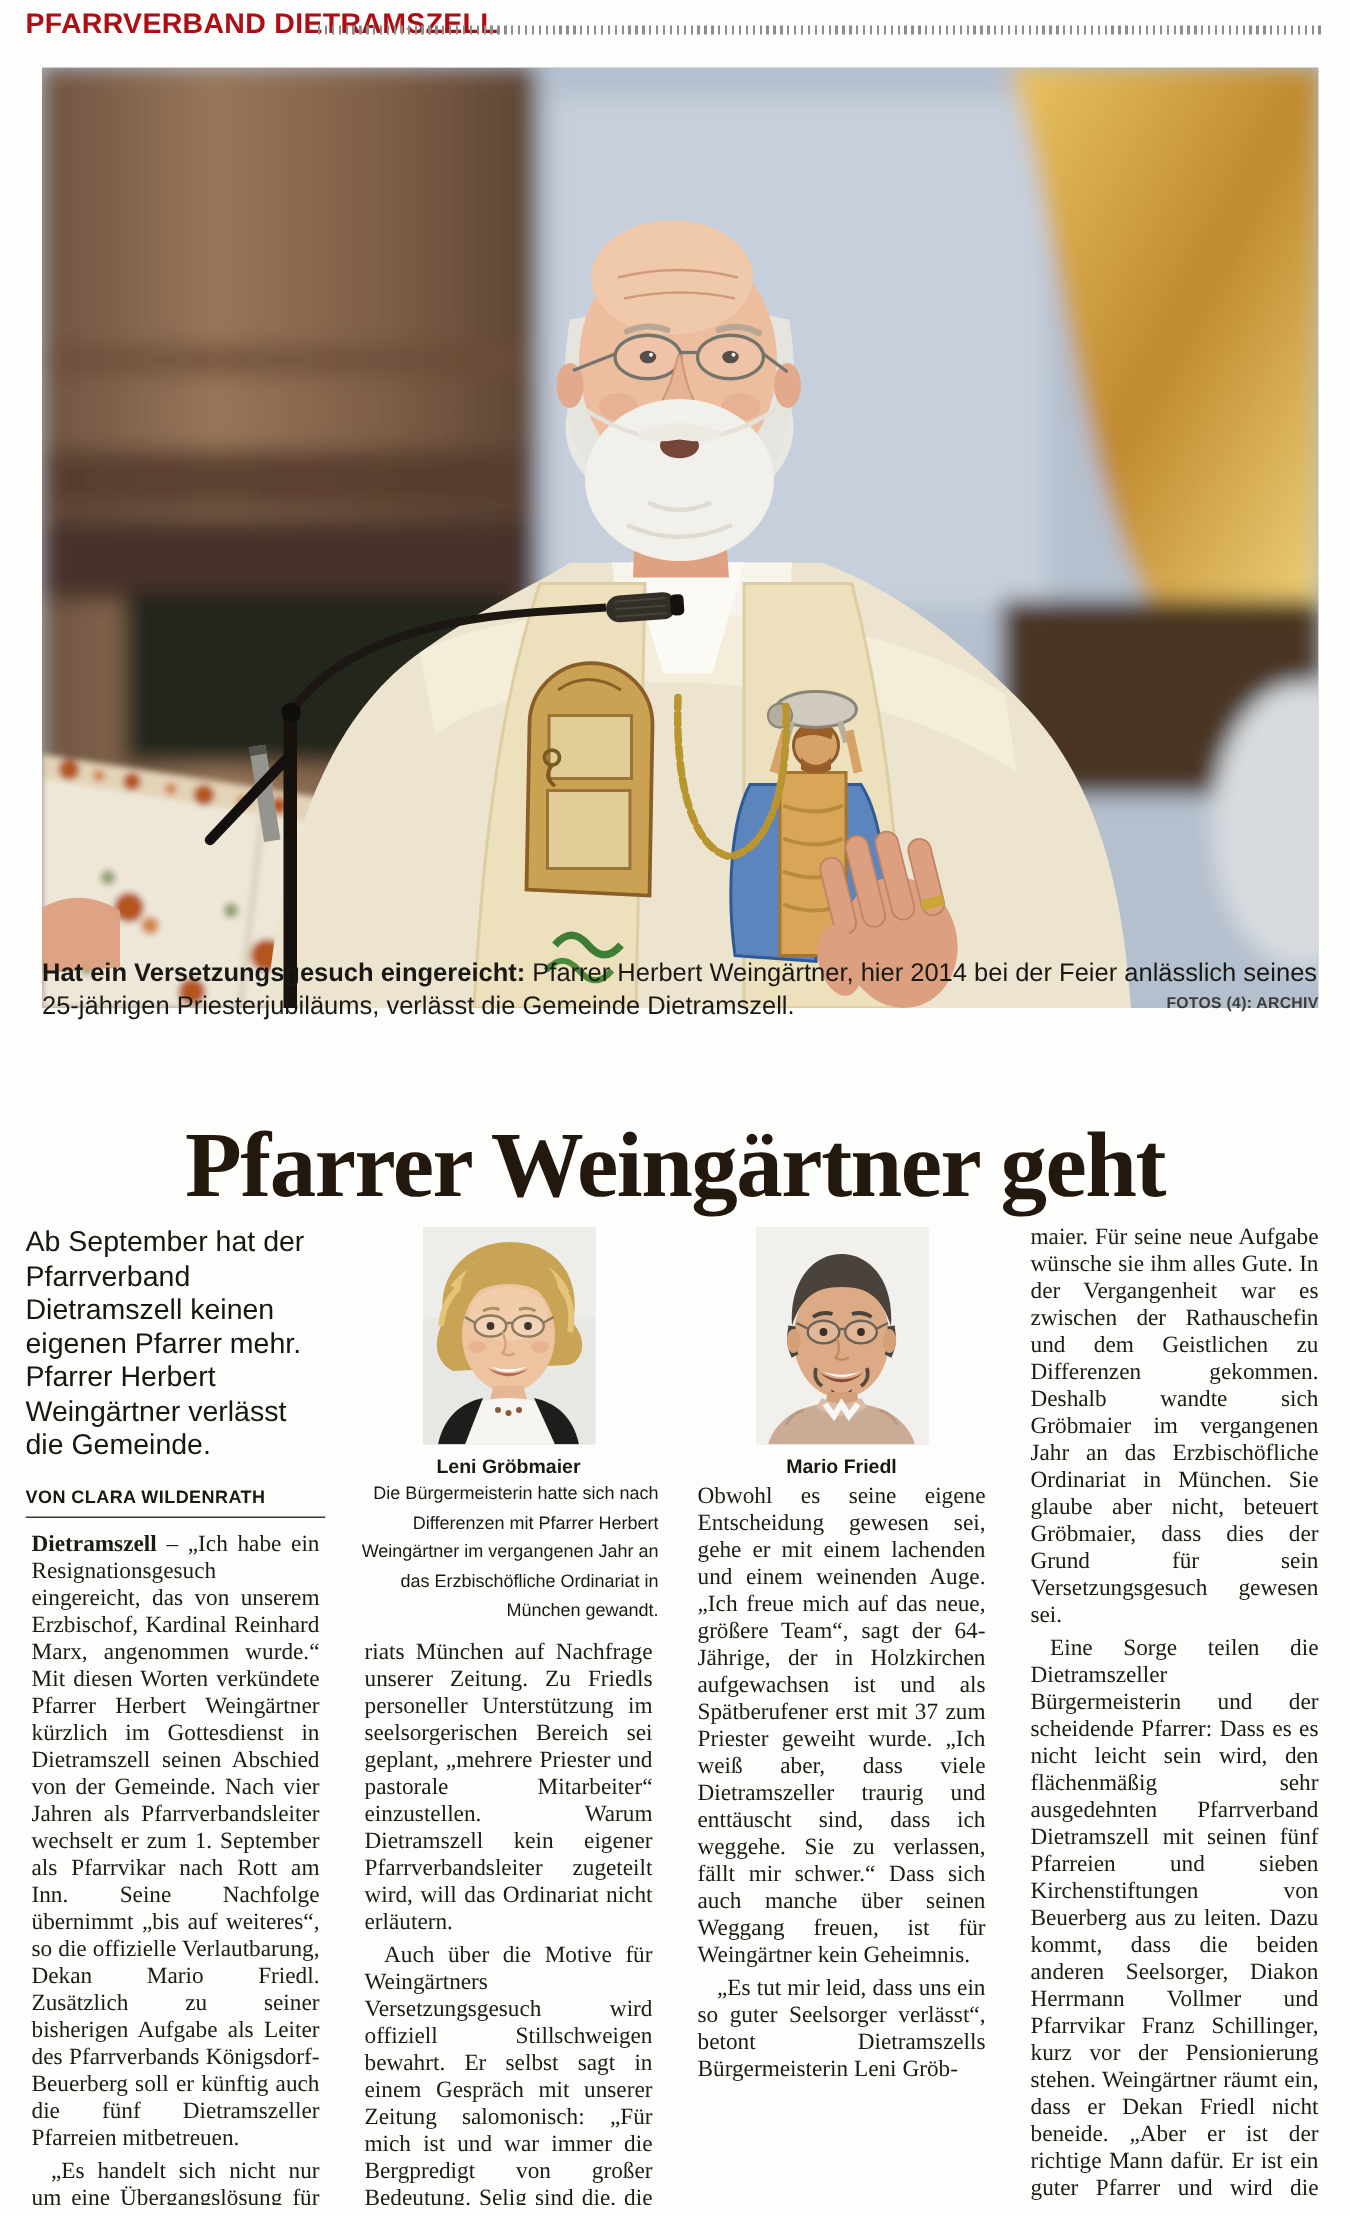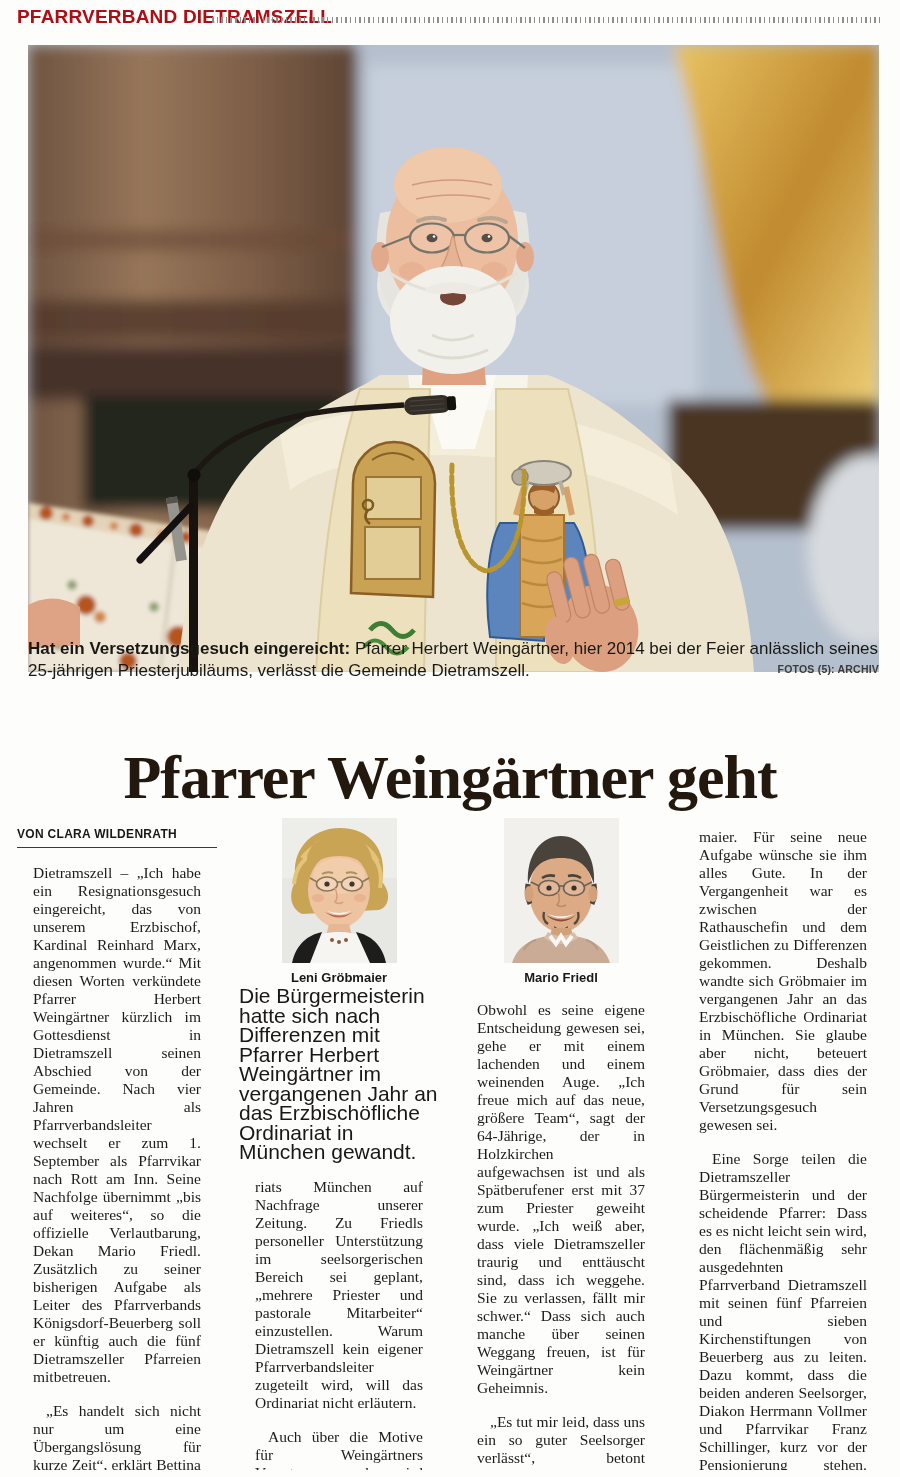--- a/index.html
+++ b/index.html
@@ -24,29 +24,29 @@
   .headline{position:absolute;left:0;top:716px;width:900px;text-align:center;
     font-family:"Liberation Serif",serif;font-weight:bold;font-size:62px;line-height:1.2;
     color:#23180e;letter-spacing:-1px;margin-top:24px;}
   
   .cols{position:absolute;left:17px;top:812px;width:866px;height:658px;display:flex;gap:22px;}
   .col{width:200px;overflow:hidden;}
   .lead{font-size:19px;line-height:22.5px;color:#161613;margin:6px 0 0 0;}
   .byline{font-size:12px;font-weight:bold;letter-spacing:.3px;margin-top:15px;color:#191814;}
   .bylinerule{border:none;border-top:1.5px solid #3b3a37;margin:6px 0 9px 0;}
   .body p{font-family:"Liberation Serif",serif;font-size:15.5px;line-height:18px;
-    text-align:justify;margin:16px;color:#1c1b17;}
+    text-align:justify;margin:4px;color:#1c1b17;}
   .body p.ind{text-indent:13px;}
   .body p+p{margin-top:0;}
-  .dateline{font-weight:normal;}
+  .dateline{font-weight:bold;}
   
   .portrait{width:115px;height:145px;margin:6px auto 7px auto;overflow:hidden;background:#e9e8e5;}
   .portrait svg{display:block;width:100%;height:100%;}
   .pname{text-align:center;font-size:13px;font-weight:bold;margin:0 0 1px 0;color:#191814;}
-  .pcap{text-align:left;font-size:21px;line-height:19.5px;margin:0 0 9px 0;color:#191814;}
+  .pcap{text-align:right;font-size:12px;line-height:19.5px;margin:0 0 9px 0;color:#191814;}
 </style>
 </head>
 <body>
 
 <div class="kicker">PFARRVERBAND DIETRAMSZELL</div>
 <div class="dotline"></div>
 
 <div class="mainphoto">
   <svg viewBox="0 0 851 627" preserveAspectRatio="none">
     <defs>
@@ -205,28 +205,29 @@
         <rect x="376" y="351" width="47" height="18" rx="9" fill="#332e28"></rect>
         <rect x="419" y="353" width="9" height="14" rx="3" fill="#15120e"></rect>
         <path d="M382,355 l34,0 M382,360 l34,0 M382,365 l34,0" stroke="#4a443c" stroke-width="1.2"></path>
       </g>
     </g>
   </svg>
 </div>
 
 <div class="photocap">
   <b>Hat ein Versetzungsgesuch eingereicht:</b><span> Pfarrer Herbert Weingärtner, hier 2014 bei der Feier anlässlich seines 25-jährigen Priesterjubiläums, verlässt die Gemeinde Dietramszell.</span>
-  <span class="credit">FOTOS (5): ARCHIV</span>
+  <span class="credit">FOTOS (4): ARCHIV</span>
 </div>
 
 <h1 class="headline">Pfarrer Weingärtner geht</h1>
 
 <div class="cols">
 
   <div class="col">
+    <p class="lead">Ab September hat der Pfarrverband Dietramszell keinen eigenen Pfarrer mehr. Pfarrer Herbert Weingärtner verlässt die Gemeinde.</p>
     <div class="byline">VON CLARA WILDENRATH</div>
     <hr class="bylinerule">
     <div class="body">
       <p><span class="dateline">Dietramszell</span><span> – „Ich habe ein Resignationsgesuch eingereicht, das von unserem Erzbischof, Kardinal Reinhard Marx, angenommen wurde.“ Mit diesen Worten verkündete Pfarrer Herbert Weingärtner kürzlich im Gottesdienst in Dietramszell seinen Abschied von der Gemeinde. Nach vier Jahren als Pfarrverbandsleiter wechselt er zum 1. September als Pfarrvikar nach Rott am Inn. Seine Nachfolge übernimmt „bis auf weiteres“, so die offizielle Verlautbarung, Dekan Mario Friedl. Zusätzlich zu seiner bisherigen Aufgabe als Leiter des Pfarrverbands Königsdorf-Beuerberg soll er künftig auch die fünf Dietramszeller Pfarreien mitbetreuen.</span></p>
       <p class="ind">„Es handelt sich nicht nur um eine Übergangslösung für kurze Zeit“, erklärt Bettina Göbner von der Pressestelle des Erzbischöflichen Ordina-</p>
     </div>
   </div>
 
   <div class="col">
     <div class="portrait">

